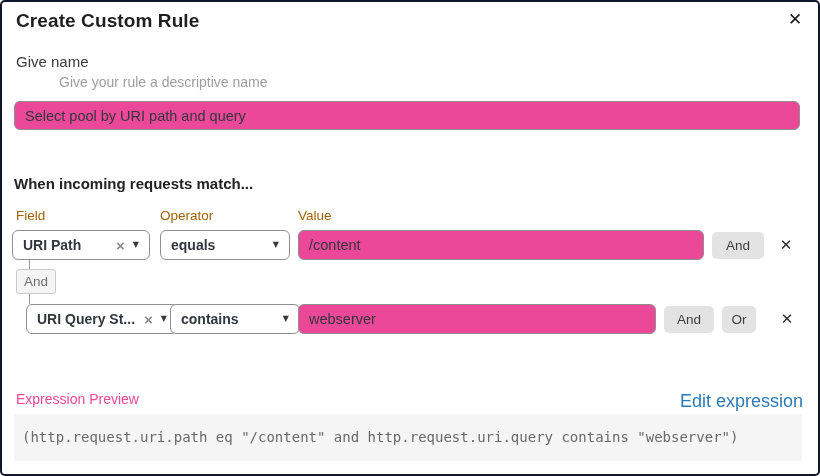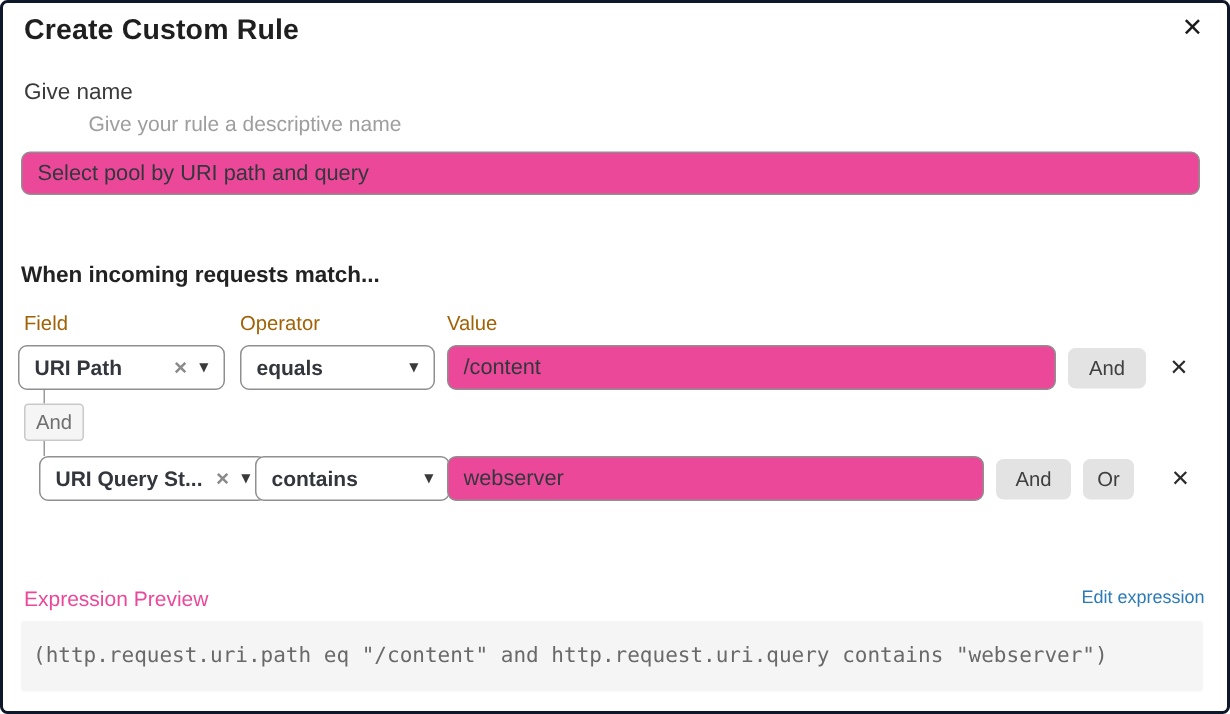--- a/index.html
+++ b/index.html
@@ -84,21 +84,21 @@
   .connector-line { width: 1px; background: #9a9a9a; left: 27px; }
   .connector-badge {
     left: 14px; top: 267px; width: 40px; height: 25px;
     background: #f5f5f5; border: 1px solid #c9c9c9; border-radius: 3px;
     font-size: 13.5px; color: #6f6f6f;
     display: flex; align-items: center; justify-content: center;
   }
 
   .expr-label { left: 14px; top: 389px; font-size: 14px; color: #ec4899; }
   .edit-link {
-    right: 15px; top: 389px; font-size: 12px; color: #2c7bb8;
+    right: 15px; top: 389px; font-size: 18px; color: #2c7bb8;
     text-decoration: none; cursor: pointer;
   }
   .expr-box {
     left: 12px; top: 412px; width: 788px; height: 47px;
     background: #f5f5f5; border-radius: 2px;
   }
   .expr-text {
     left: 20px; top: 412px; height: 47px; line-height: 47px;
     font-family: "DejaVu Sans Mono", "Liberation Mono", monospace;
     font-size: 14px; color: #696969; white-space: nowrap;

